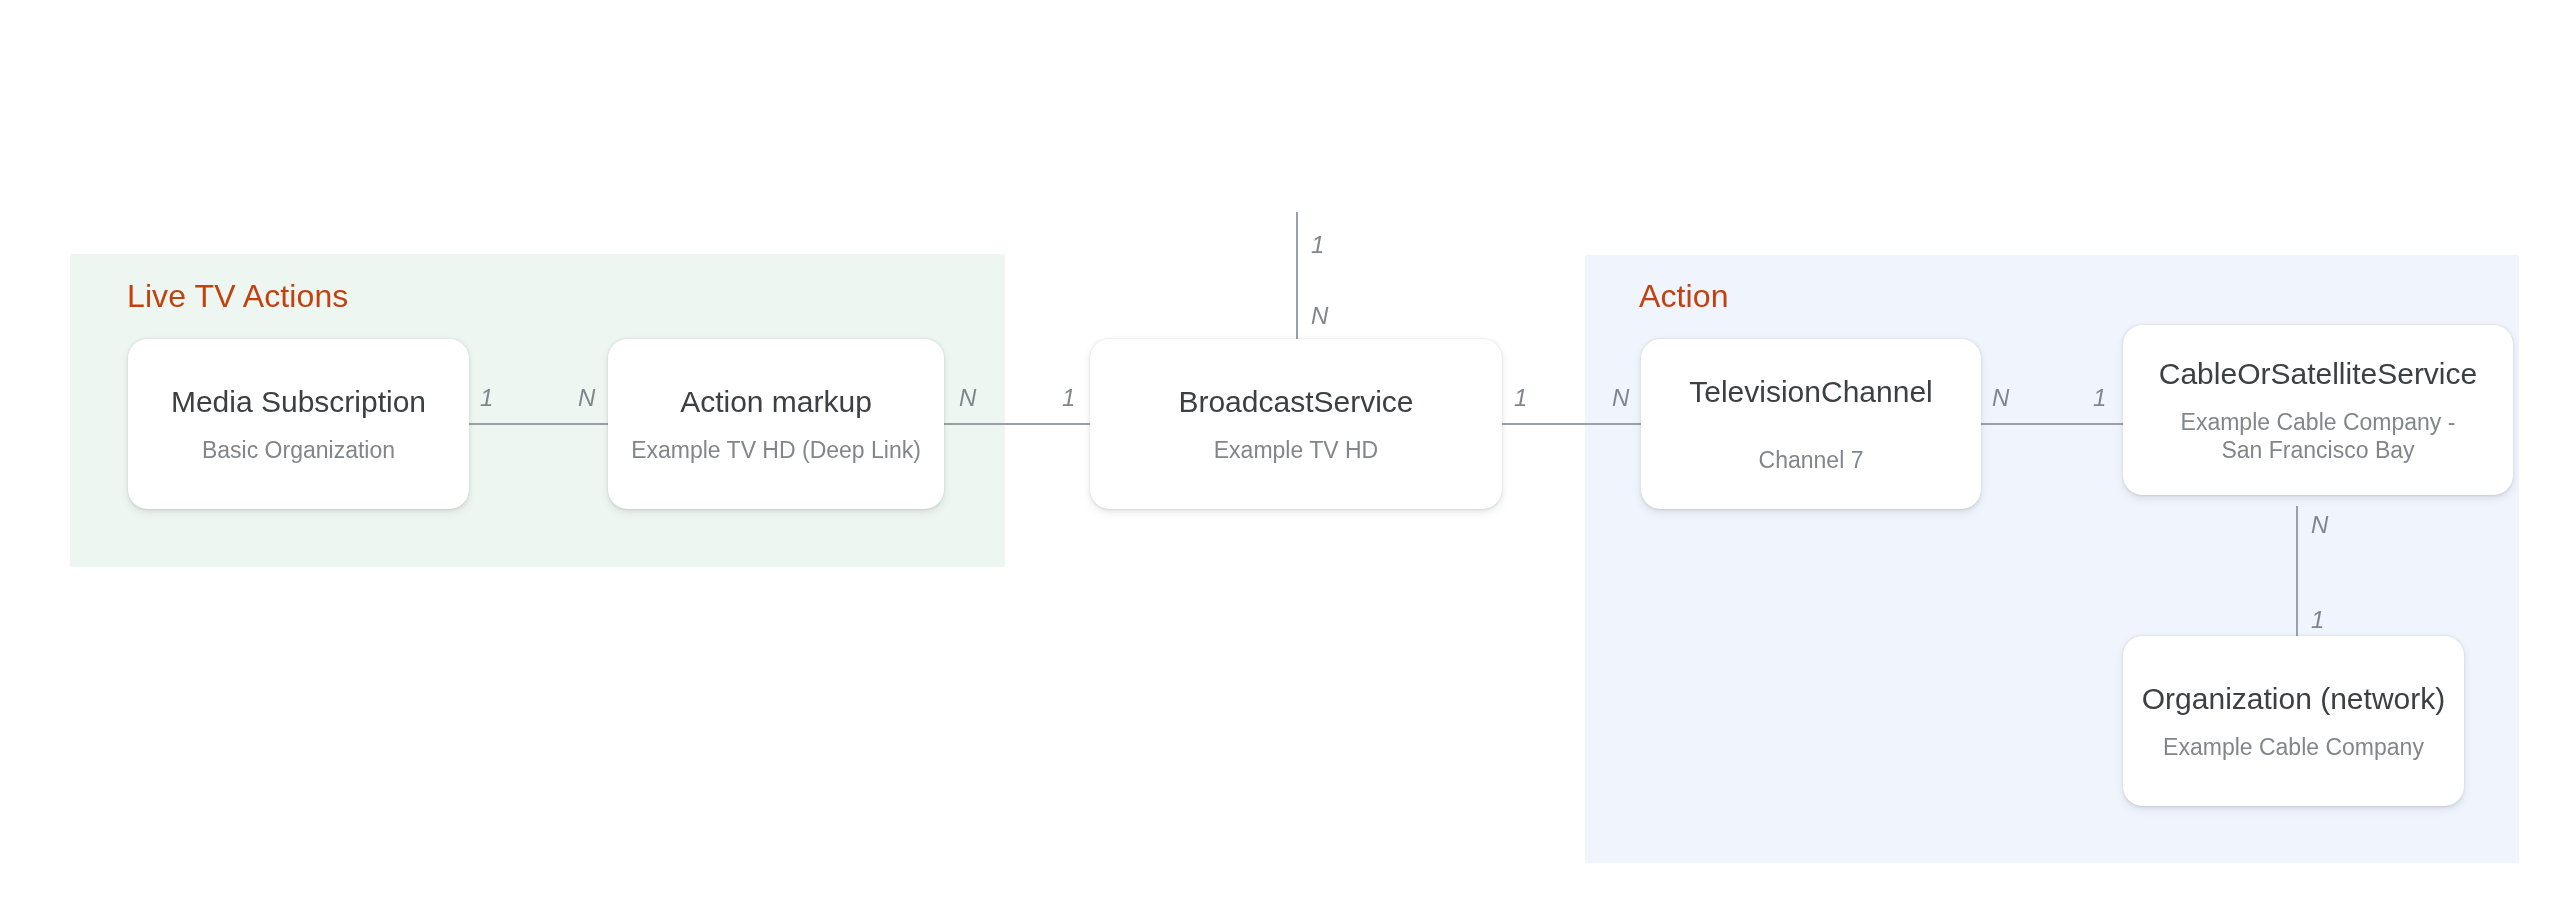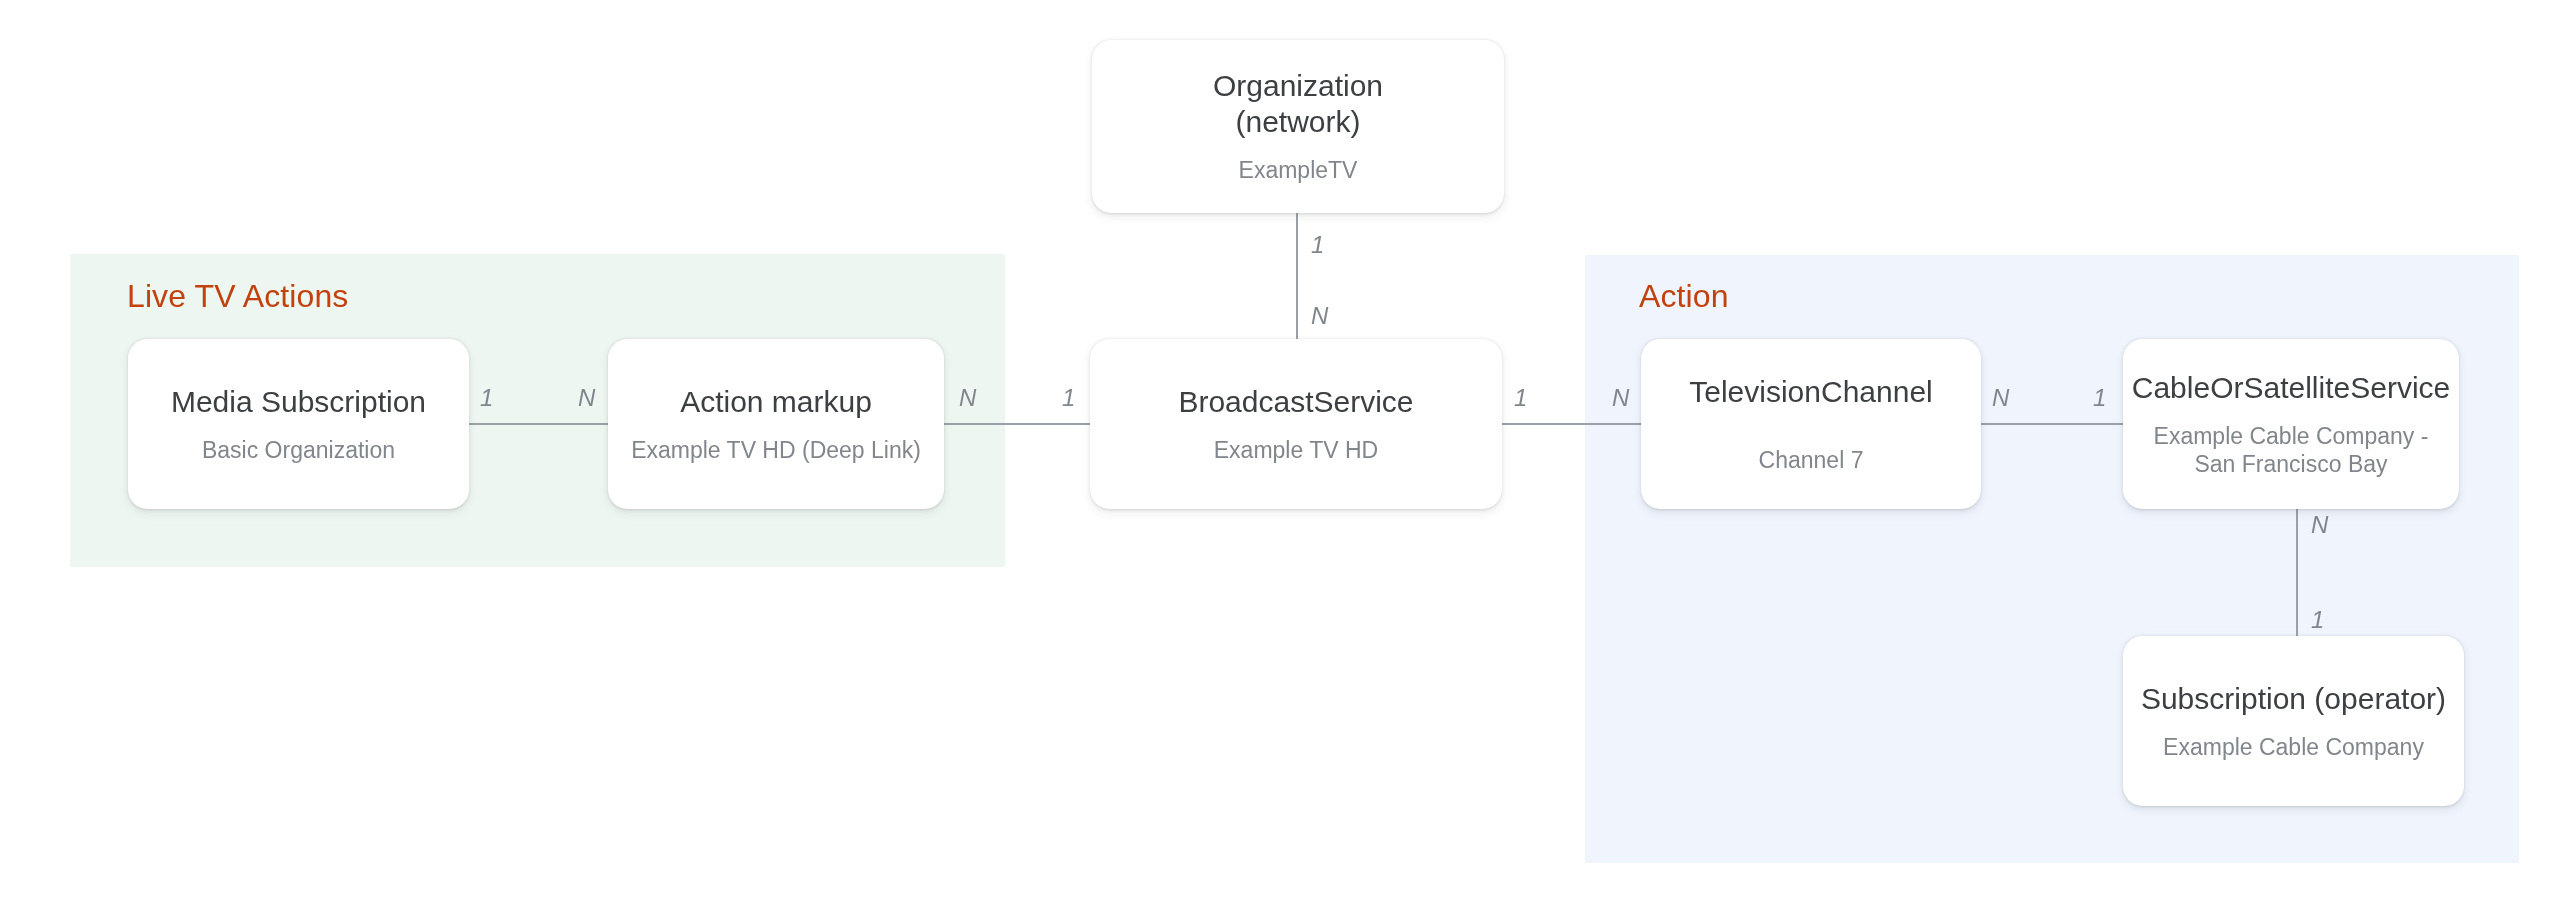--- a/index.html
+++ b/index.html
@@ -94,25 +94,20 @@
   <div class="card-label" style="left:1612px;top:386px;">N</div>
 
   <div class="edge-h" style="left:1979px;top:423px;width:150px;"></div>
   <div class="card-label" style="left:1992px;top:386px;">N</div>
   <div class="card-label" style="left:2093px;top:386px;">1</div>
 
   <div class="edge-v" style="left:2296px;top:506px;height:131px;"></div>
   <div class="card-label" style="left:2311px;top:513px;">N</div>
   <div class="card-label" style="left:2311px;top:608px;">1</div>
 
-  <div class="node" style="left:1092px;top:40px;width:412px;height:173px;">
-    <div class="node-title">Organization
-(network)</div>
-    <div class="node-sub">ExampleTV</div>
-  </div>
 
   <div class="node" style="left:128px;top:339px;width:341px;height:170px;">
     <div class="node-title">Media Subscription</div>
     <div class="node-sub">Basic Organization</div>
   </div>
 
   <div class="node" style="left:608px;top:339px;width:336px;height:170px;">
     <div class="node-title">Action markup</div>
     <div class="node-sub">Example TV HD (Deep Link)</div>
   </div>
@@ -120,25 +115,25 @@
   <div class="node" style="left:1090px;top:339px;width:412px;height:170px;">
     <div class="node-title">BroadcastService</div>
     <div class="node-sub">Example TV HD</div>
   </div>
 
   <div class="node" style="left:1641px;top:339px;width:340px;height:170px;gap:20px;">
     <div class="node-title">TelevisionChannel</div>
     <div class="node-sub">Channel 7</div>
   </div>
 
-  <div class="node" style="left:2123px;top:339px;width:336px;height:170px;">
+  <div class="node" style="left:2123px;top:325px;width:390px;height:170px;">
     <div class="node-title">CableOrSatelliteService</div>
     <div class="node-sub">Example Cable Company -
 San Francisco Bay</div>
   </div>
 
   <div class="node" style="left:2123px;top:636px;width:341px;height:170px;">
-    <div class="node-title">Subscription (operator)</div>
+    <div class="node-title">Organization (network)</div>
     <div class="node-sub">Example Cable Company</div>
   </div>
 
 </div>
 
 
 </body></html>

